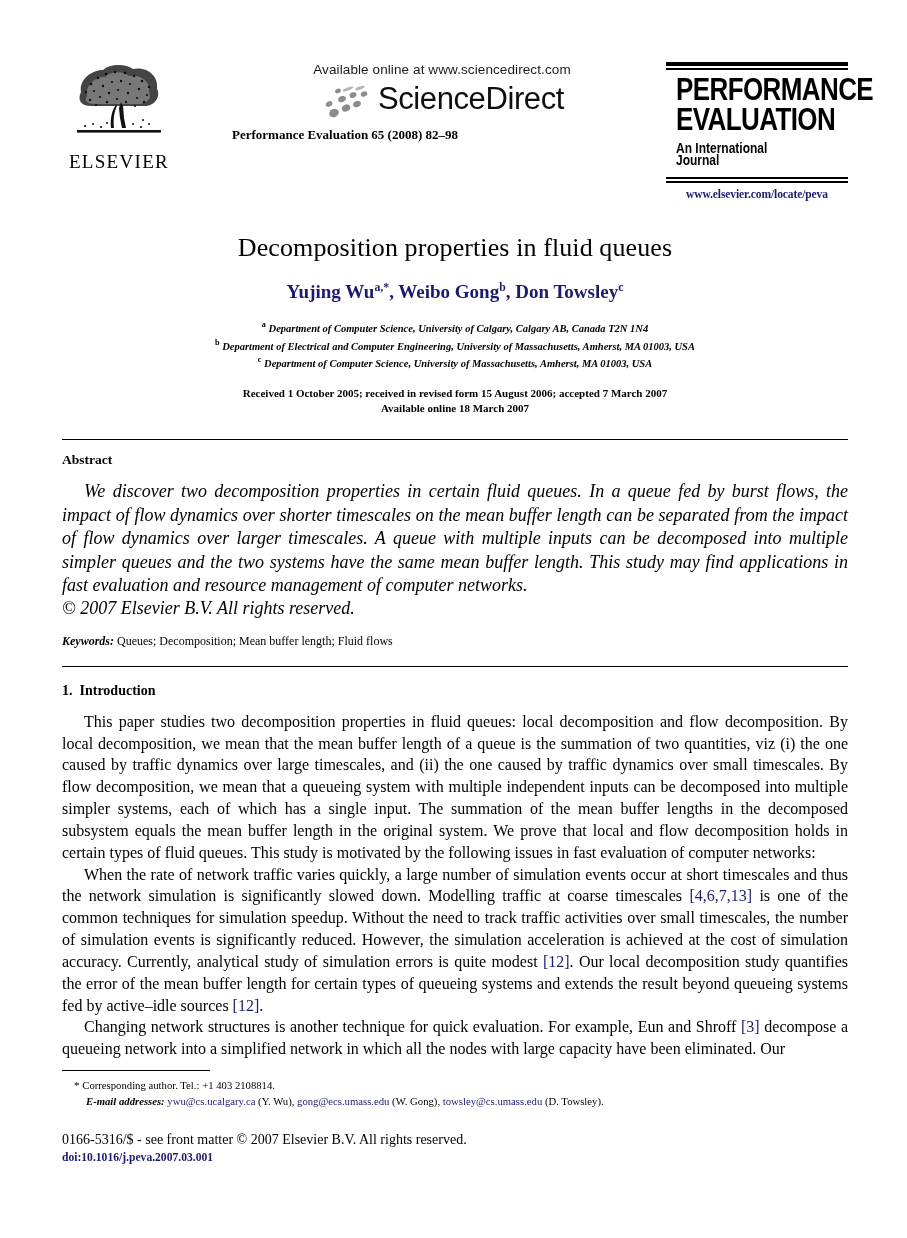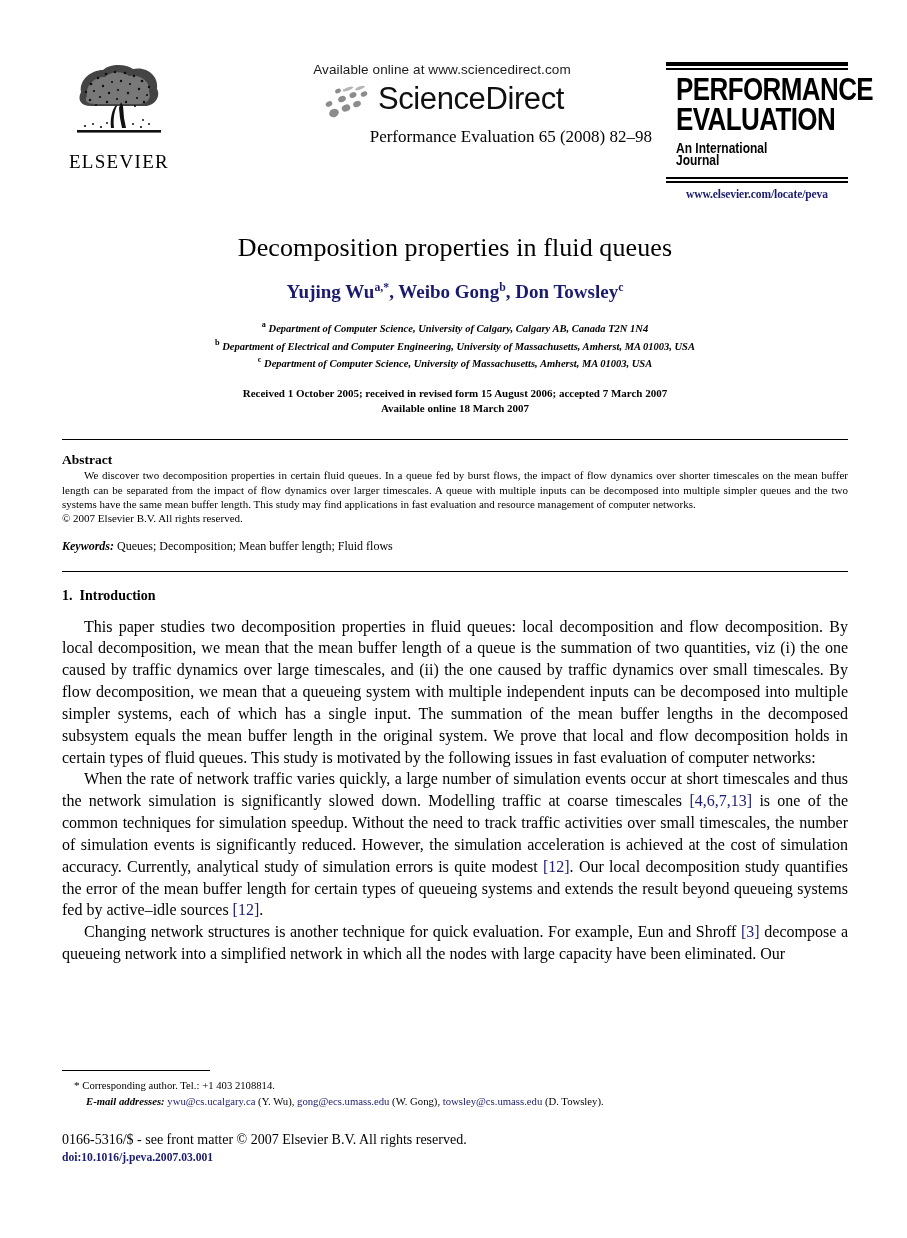--- a/index.html
+++ b/index.html
@@ -71,23 +71,23 @@
     font-size: 31px;
     color: #0f0f0f;
     letter-spacing: -0.4px;
     line-height: 1;
   }
   .journal-ref {
     position: absolute;
     left: 170px;
     top: 127px;
     width: 420px;
-    text-align: right;
-    font-size: 17px;
-    font-weight: normal;
+    text-align: left;
+    font-size: 13px;
+    font-weight: bold;
     color: #000;
   }
 
   .journal-logo {
     position: absolute;
     left: 604px;
     top: 62px;
     width: 182px;
   }
   .jl-rule-thick { height: 4px; background: #000; }
@@ -165,25 +165,26 @@
   .hr-abstract-bot { margin-top: 17px; }
 
   
   .abstract-sec { margin-top: 12px; }
   .abstract-head {
     font-size: 13.5px;
     font-weight: bold;
     color: #000;
   }
   .abstract-body {
-    margin-top: 0;
-    font-size: 11px;
+    margin-top: 12px;
+    font-size: 18px;
     line-height: 1.30;
     text-align: justify;
     color: #000;
+    font-style: italic;
   }
   .abstract-body p { margin: 0; }
   .abstract-body .indent { text-indent: 22px; }
   .copyright-line { margin-top: 0; }
   .keywords {
     margin-top: 13px;
     font-size: 12px;
     color: #000;
   }
   .keywords i { font-weight: bold; }

